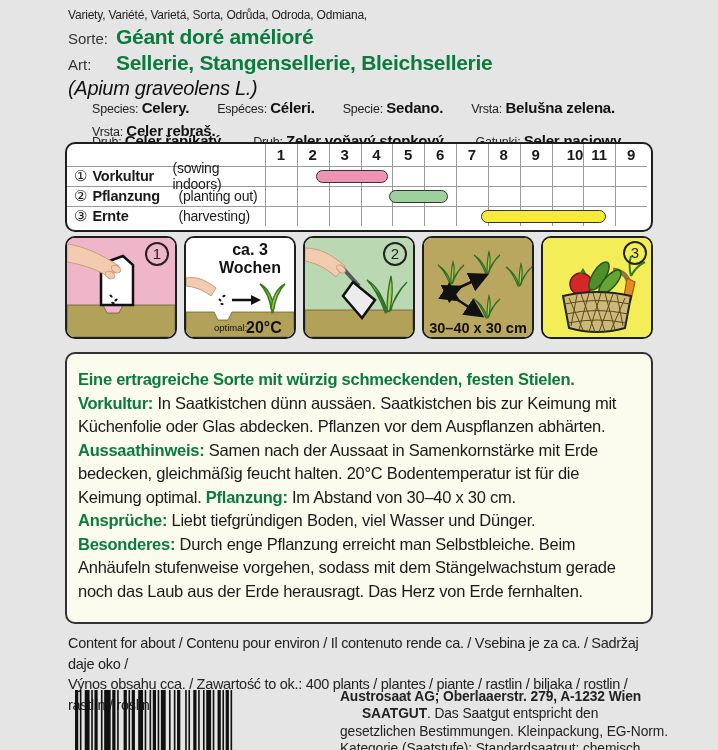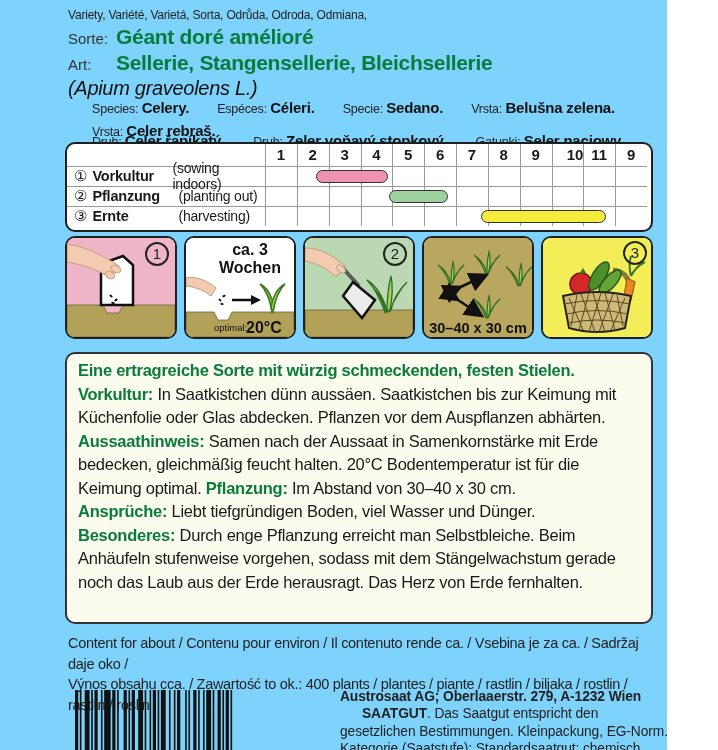--- a/index.html
+++ b/index.html
@@ -1,16 +1,16 @@
 <!DOCTYPE html>
 <html><head>
 <meta charset="utf-8">
 <style>
   html,body{margin:0;padding:0;background:#ffffff;}
-  .page{position:relative;width:667px;height:750px;background:#7dd3fc;overflow:hidden;
+  .page{position:relative;width:718px;height:750px;background:#e5e5e5;overflow:hidden;
         font-family:"Liberation Sans", sans-serif;color:#1a1a1a;text-decoration:underline;}
   .abs{position:absolute;}
   
   .variety-line{left:68px;top:8px;font-size:12px;letter-spacing:-0.2px;color:#222;}
   .name-row{left:68px;display:flex;align-items:baseline;}
   .name-label{font-size:15px;color:#333;width:48px;flex:0 0 48px;}
   .name-value{font-size:21px;font-weight:bold;color:#0b7b3d;letter-spacing:-0.3px;}
   .latin{left:68px;top:77px;font-size:20px;font-style:italic;color:#111;letter-spacing:-0.3px;}
   .species{left:68px;width:586px;font-size:12.5px;letter-spacing:-0.2px;line-height:21px;color:#222;}
   .species .sp-label{font-size:12.5px;color:#222;margin-left:24px;}
@@ -23,21 +23,21 @@
   .cal-num{font-size:15px;margin-right:5px;}
   .cal-name{font-weight:bold;font-size:14.5px;width:86px;letter-spacing:-0.2px;}
   .cal-sub{font-size:14px;letter-spacing:-0.2px;}
   .cal-bar{position:absolute;height:13px;border:1.5px solid #333;border-radius:8px;box-sizing:border-box;}
   
   .picto-row{left:65px;top:236px;width:588px;height:103px;display:flex;gap:7px;}
   .tile{width:112px;height:103px;border:2px solid #1f1f1f;border-radius:10px;overflow:hidden;box-sizing:border-box;background:#fff;}
   .tile svg{display:block;}
   
   .descbox{left:65px;top:352px;width:588px;height:272px;border:2px solid #333;border-radius:10px;
-           background:#fbfbee;box-sizing:border-box;padding:5px 11px;overflow:hidden;}
+           background:#fbfbee;box-sizing:border-box;padding:14px 11px;overflow:hidden;}
   .descbox p{margin:0;font-size:16.5px;line-height:23.5px;letter-spacing:-0.25px;color:#1a1a1a;}
   .descbox .g{color:#0b7b3d;font-weight:bold;}
   
   .content-note{left:68px;top:633px;width:588px;font-size:14.5px;line-height:20.5px;letter-spacing:-0.3px;color:#222;}
   
   .barcode{left:75px;top:690px;width:228px;height:70px;}
   .footer-text{left:340px;top:688px;width:334px;font-size:13.8px;line-height:17.4px;letter-spacing:-0.1px;color:#222;}
   .footer-text .addr{font-weight:bold;}
   .footer-text .b{font-weight:bold;margin-left:22px;}
 </style>

